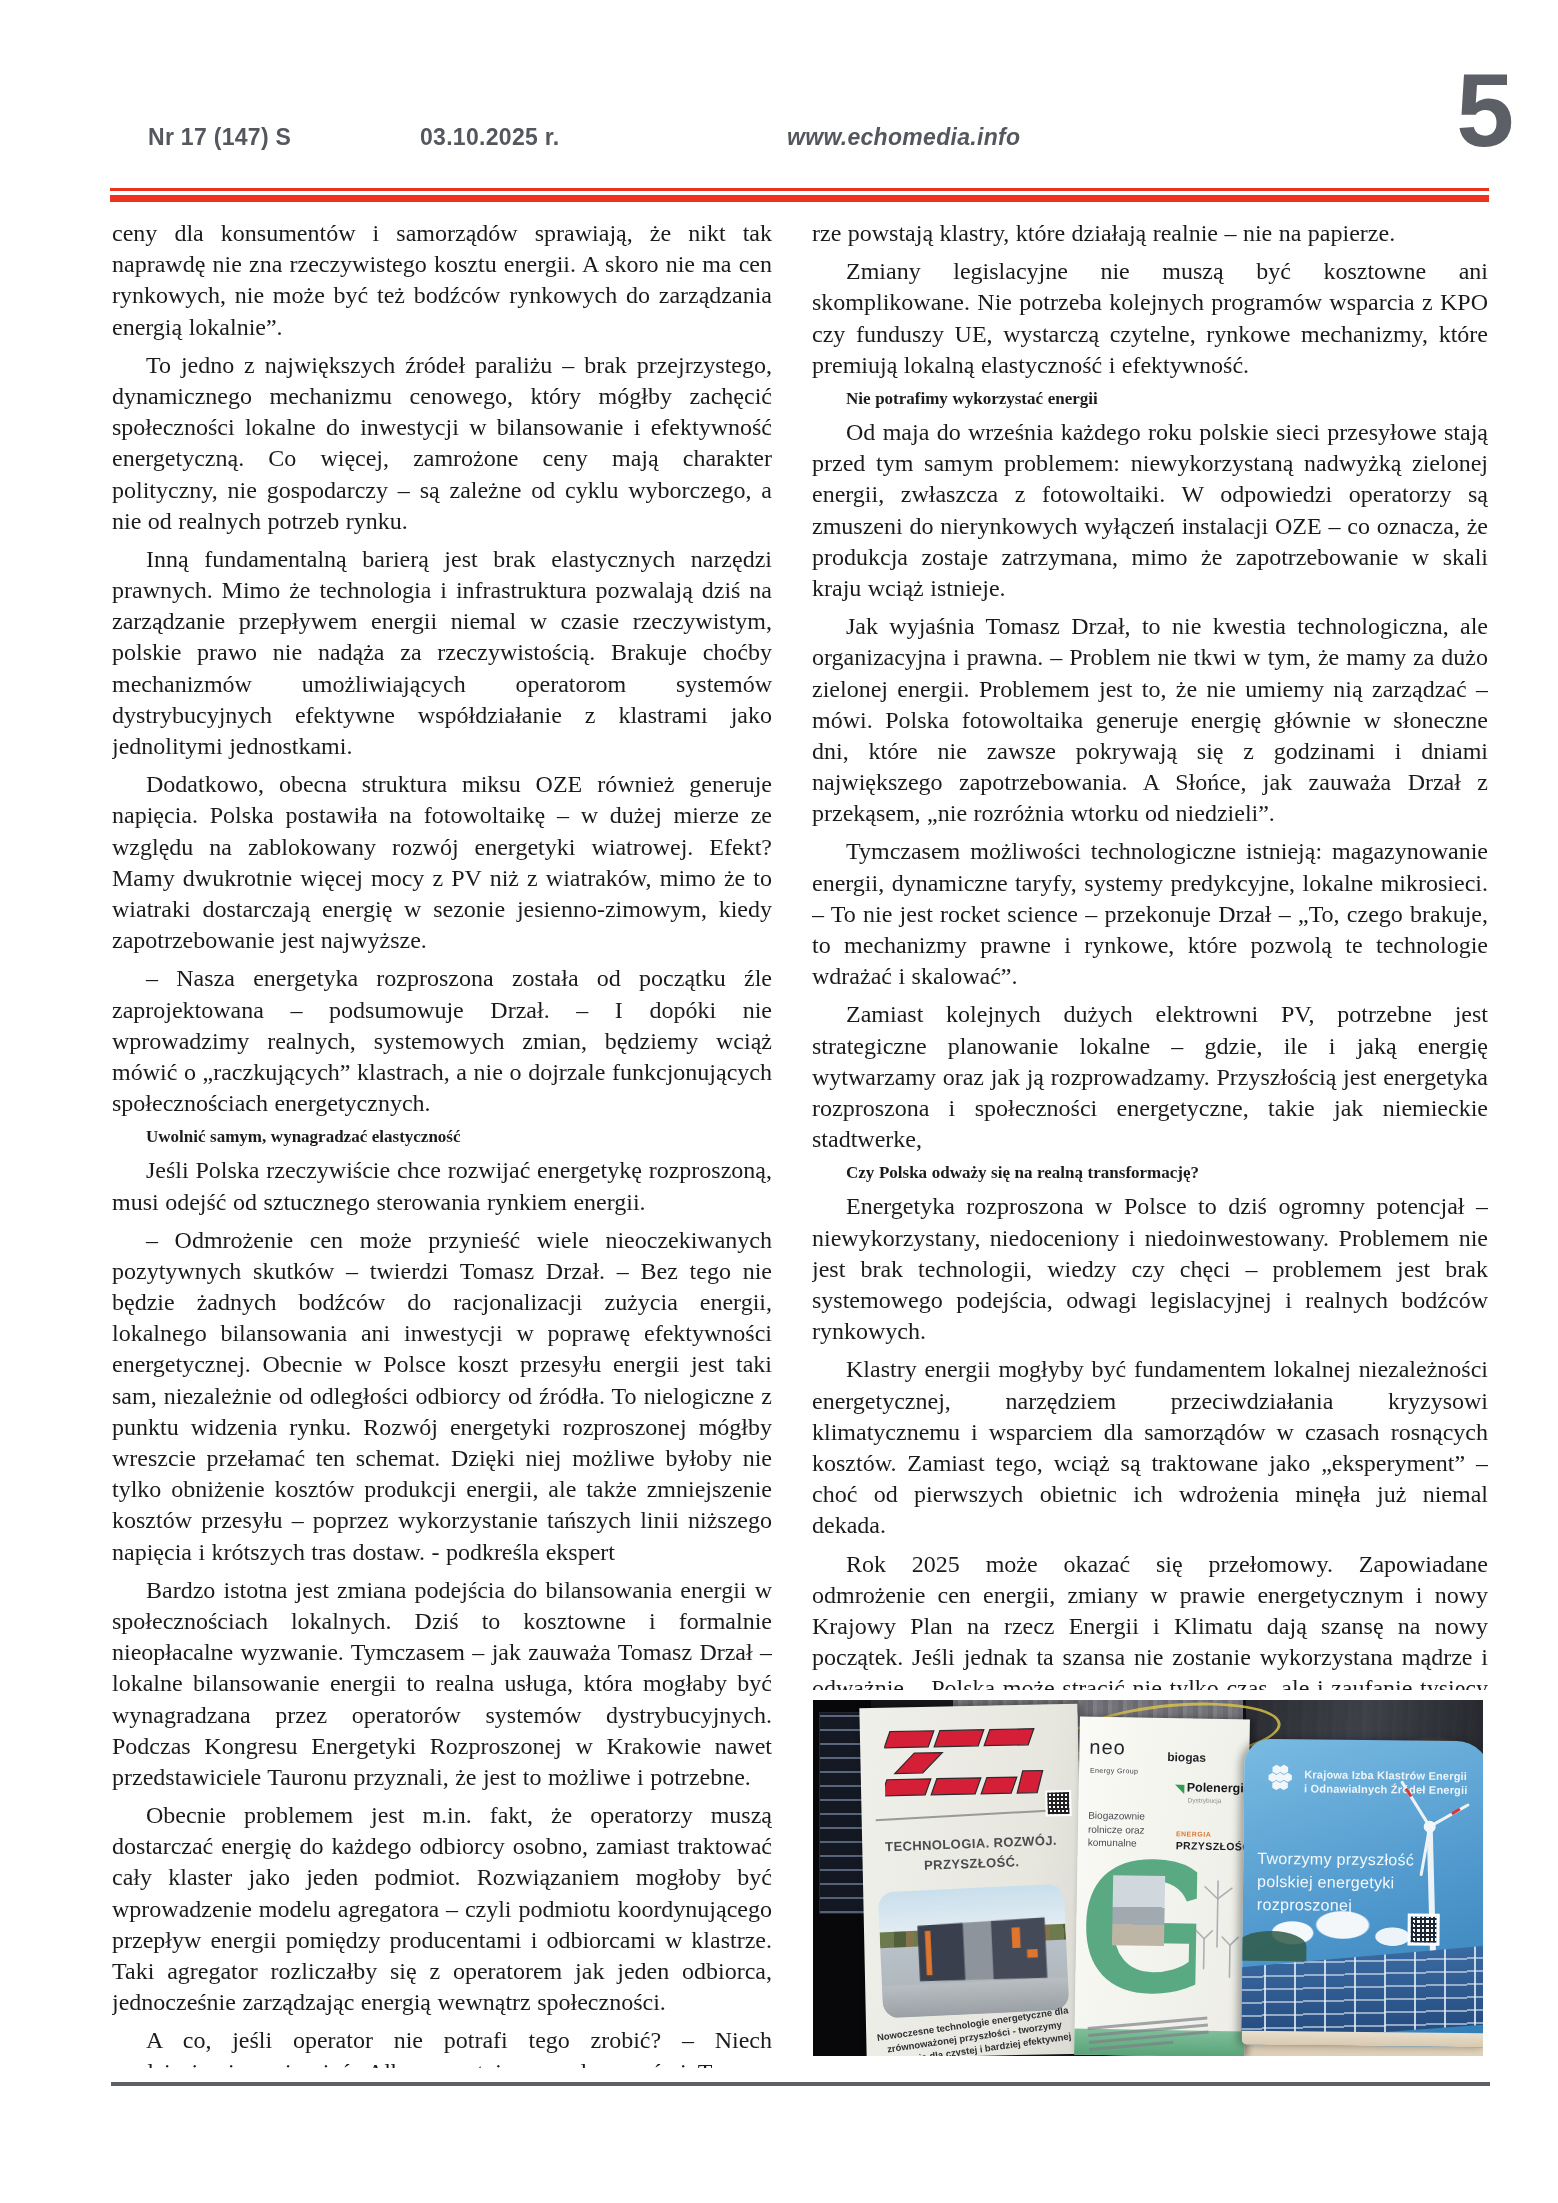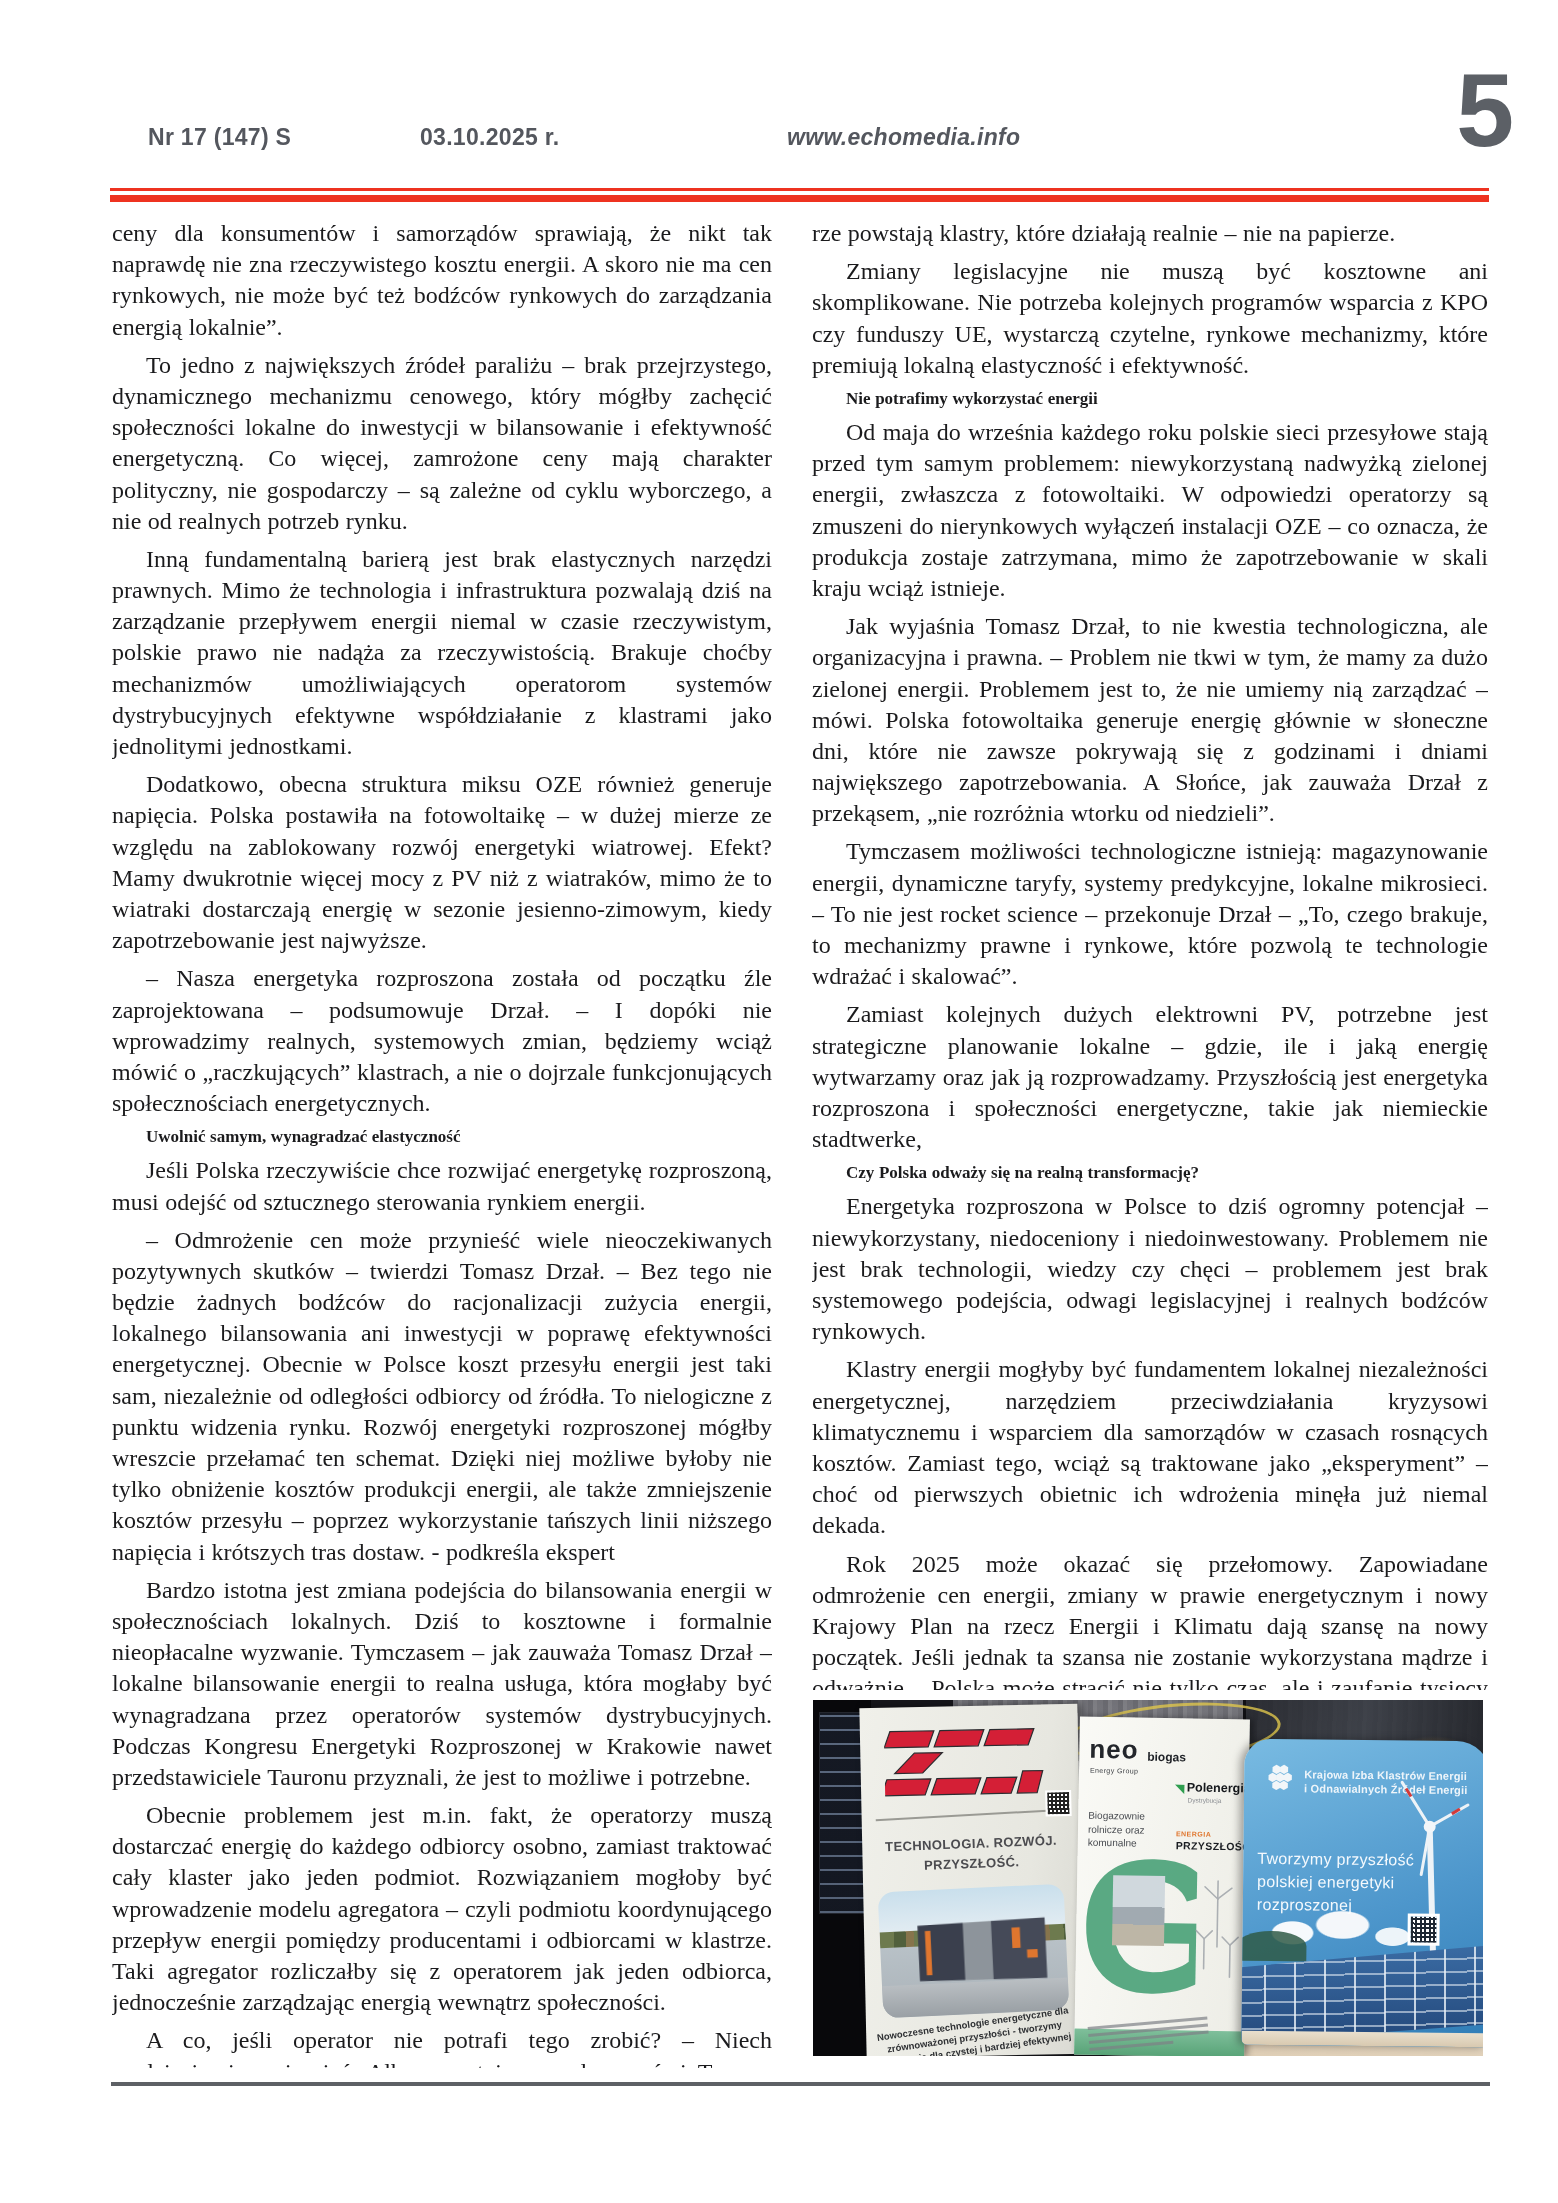--- a/index.html
+++ b/index.html
@@ -114,24 +114,24 @@
   .zie-note{
     position:absolute;left:4px;top:312px;width:210px;transform:rotate(-7deg);
     font-weight:bold;font-size:9.5px;line-height:1.35;color:#2e3033;text-align:center;
   }
   
   .bn-neo{
     position:absolute;left:264px;top:18px;width:170px;height:338px;
     background:linear-gradient(100deg,#fafaf6,#ededE6);
     transform:rotate(1deg);box-shadow:3px 0 7px rgba(0,0,0,.4);
   }
-  .neo-wordmark{position:absolute;left:10px;top:22px;font-weight:bold;font-size:26px;
+  .neo-wordmark{position:absolute;left:10px;top:22px;font-weight:normal;font-size:20px;
     letter-spacing:1px;color:#23262b;line-height:.8;text-align:center;}
   .neo-sub{position:absolute;left:11px;top:50px;font-size:7px;color:#3a3d42;letter-spacing:.4px;}
-  .neo-biogas{position:absolute;left:68px;top:32px;font-weight:bold;font-size:12px;color:#1e2126;}
+  .neo-biogas{position:absolute;left:88px;top:32px;font-weight:bold;font-size:12px;color:#1e2126;}
   .pol-mark{position:absolute;left:96px;top:66px;width:10px;height:10px;background:#2f9e4f;
     clip-path:polygon(0 0,100% 0,100% 100%);}
   .pol-name{position:absolute;left:108px;top:62px;font-weight:bold;font-size:12.5px;color:#15181c;}
   .pol-sub{position:absolute;left:109px;top:78px;font-size:6.5px;color:#8a8d92;}
   .neo-head{position:absolute;left:10px;top:92px;font-size:10px;line-height:1.35;color:#4a4d52;}
   .neo-accent1{position:absolute;left:98px;top:112px;font-weight:bold;font-size:7px;color:#e0762e;letter-spacing:.5px;}
   .neo-accent2{position:absolute;left:98px;top:121px;font-weight:bold;font-size:10.5px;color:#1b1e23;letter-spacing:.4px;}
   .neo-g{
     position:absolute;left:2px;top:128px;width:118px;height:170px;color:#4da37a;
     font-size:190px;font-weight:bold;line-height:160px;opacity:.92;overflow:hidden;

